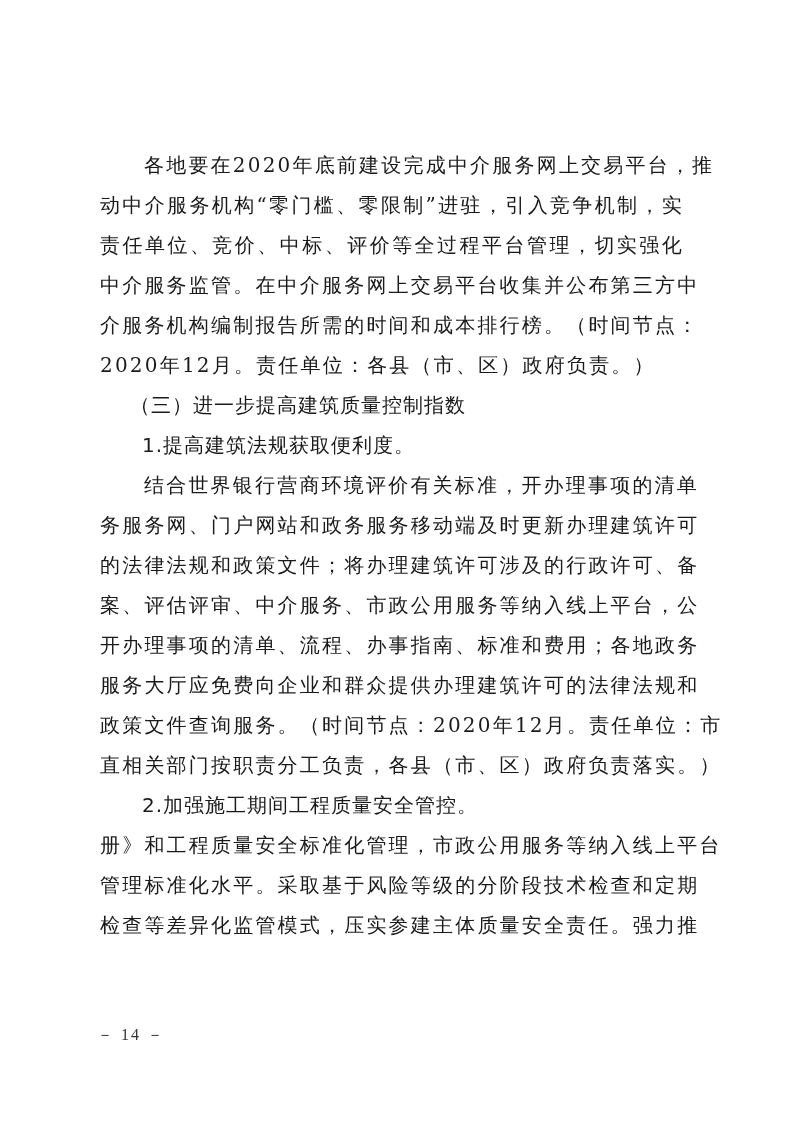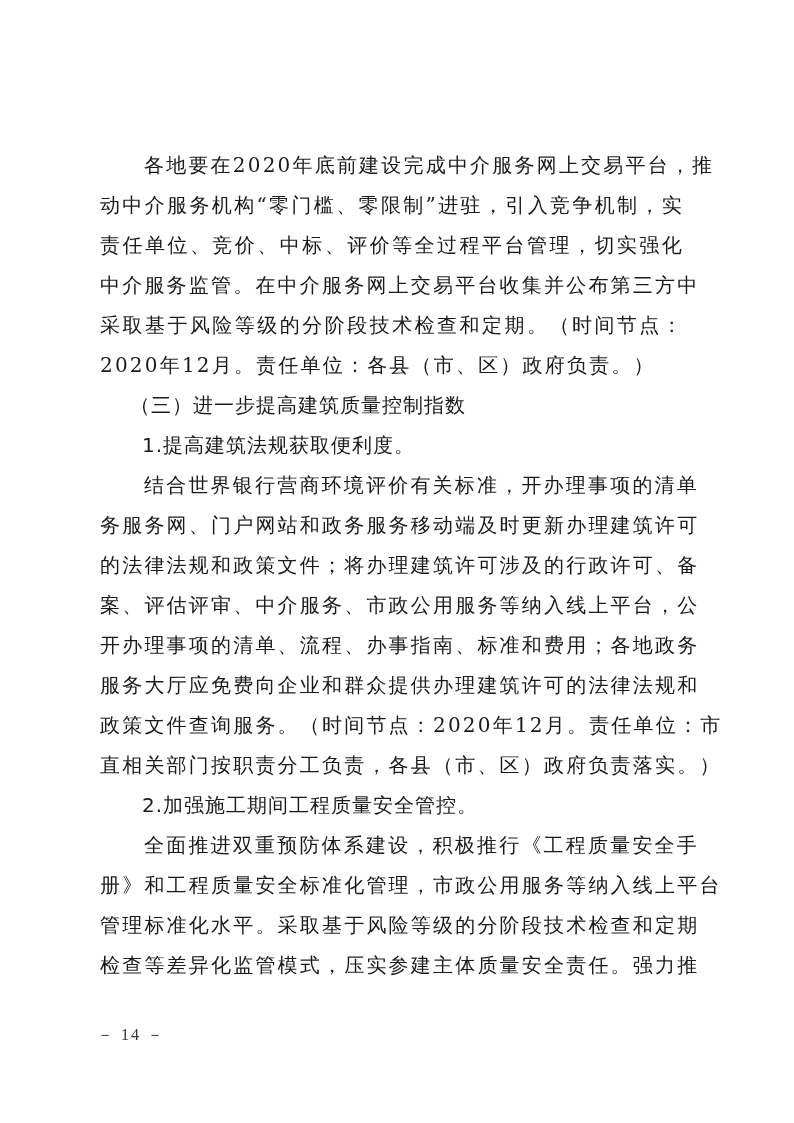--- a/index.html
+++ b/index.html
@@ -68,39 +68,38 @@
 </head>
 <body>
 
 <div class="page">
   <div class="text-block">
 
     <div class="line indent">各地要在2020年底前建设完成中介服务网上交易平台，推</div>
     <div class="line">动中介服务机构“零门槛、零限制”进驻，引入竞争机制，实</div>
     <div class="line">责任单位、竞价、中标、评价等全过程平台管理，切实强化</div>
     <div class="line">中介服务监管。在中介服务网上交易平台收集并公布第三方中</div>
-    <div class="line">采取基于风险等级的分阶段技术检查和定期。（时间节点：</div>
+    <div class="line">介服务机构编制报告所需的时间和成本排行榜。（时间节点：</div>
     <div class="line last">2020年12月。责任单位：各县（市、区）政府负责。）</div>
 
     <div class="line heading h3">（三）进一步提高建筑质量控制指数</div>
 
     <div class="line heading h4">1.提高建筑法规获取便利度。</div>
 
     <div class="line indent">结合世界银行营商环境评价有关标准，开办理事项的清单</div>
     <div class="line">务服务网、门户网站和政务服务移动端及时更新办理建筑许可</div>
     <div class="line">的法律法规和政策文件；将办理建筑许可涉及的行政许可、备</div>
     <div class="line">案、评估评审、中介服务、市政公用服务等纳入线上平台，公</div>
     <div class="line">开办理事项的清单、流程、办事指南、标准和费用；各地政务</div>
     <div class="line">服务大厅应免费向企业和群众提供办理建筑许可的法律法规和</div>
     <div class="line">政策文件查询服务。（时间节点：2020年12月。责任单位：市</div>
     <div class="line">直相关部门按职责分工负责，各县（市、区）政府负责落实。）</div>
 
     <div class="line heading h4">2.加强施工期间工程质量安全管控。</div>
 
-    <div class="line indent">全面推进双重预防体系建设，积极推行《工程质量安全手</div>
     <div class="line">册》和工程质量安全标准化管理，市政公用服务等纳入线上平台</div>
     <div class="line">管理标准化水平。采取基于风险等级的分阶段技术检查和定期</div>
     <div class="line">检查等差异化监管模式，压实参建主体质量安全责任。强力推</div>
 
   </div>
 
   <div class="page-number">－ 14 －</div>
 </div>
 
 </body></html>

